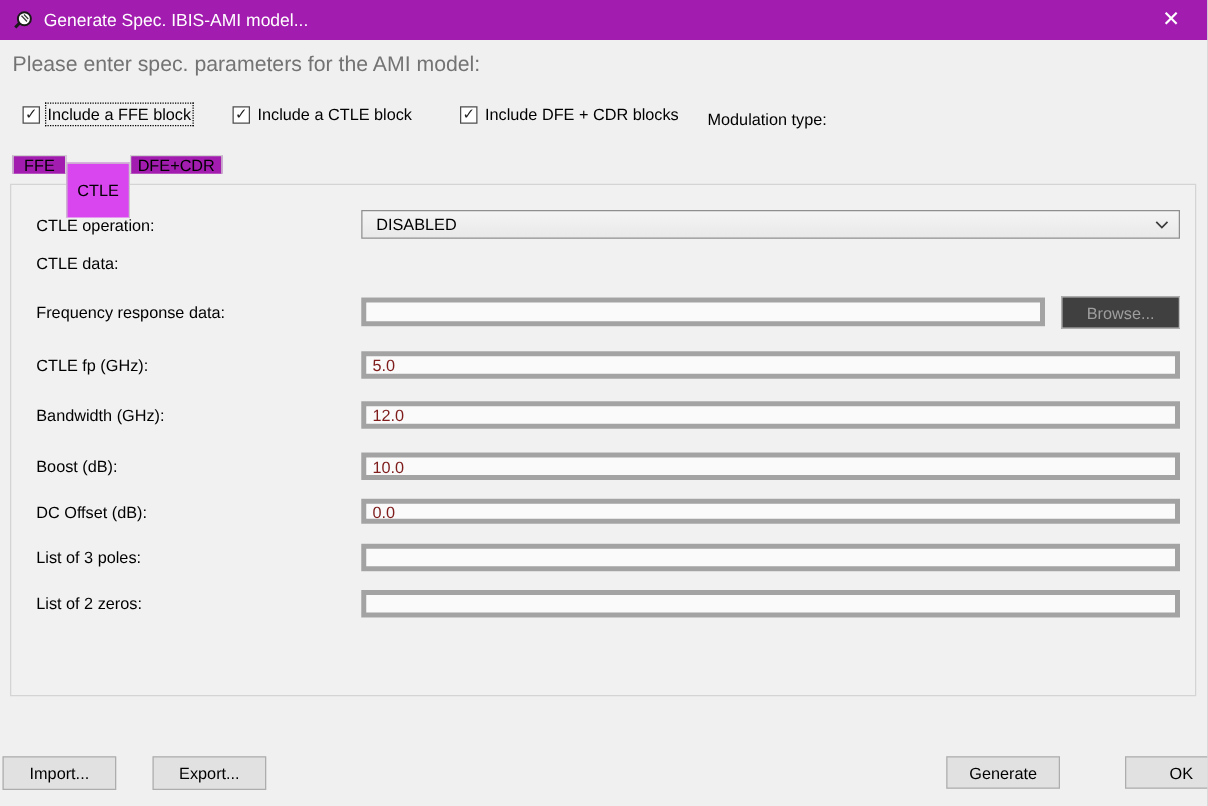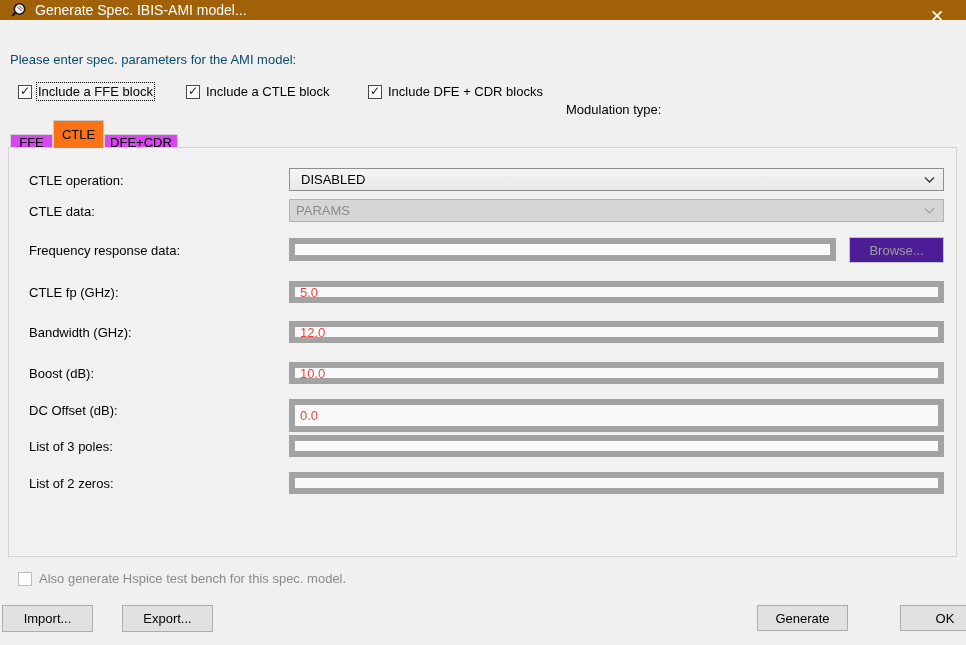--- a/index.html
+++ b/index.html
@@ -8,60 +8,60 @@
 
   .window {
     position: relative;
     width: 966px; height: 645px;
     background: #f0f0f0;
     overflow: hidden;
   }
 
   
   .titlebar {
-    position: absolute; top: 0; left: 0; right: 0; height: 20px;
-    background: #a16207;
+    position: absolute; top: 0; left: 0; right: 0; height: 32px;
+    background: #a21caf;
     display: flex; align-items: center;
     color: #ffffff;
   }
   .titlebar .app-icon {
     width: 18px; height: 18px; margin-left: 9px; flex: 0 0 auto;
     display: flex; align-items: center; justify-content: center;
   }
   .titlebar .title-text {
     margin-left: 8px; font-size: 14px; color: #ffffff; white-space: nowrap;
   }
   .close-btn {
     position: absolute; right: 0; top: 0; width: 58px; height: 32px;
     display: flex; align-items: center; justify-content: center;
     font-size: 17px; color: #ffffff; cursor: default;
     font-family: "DejaVu Sans", sans-serif;
   }
 
   
   .instruction {
-    position: absolute; left: 10px; top: 52px;
-    font-size: 13px; color: #0c4a6e;
+    position: absolute; left: 10px; top: 42px;
+    font-size: 17px; color: #737373;
   }
 
   
   .cb { position: absolute; top: 84px; display: flex; align-items: center; font-size: 13px; color: #000; }
   .cb .box {
     width: 14px; height: 14px; background: #ffffff; border: 1px solid #4a4a4a;
     display: inline-flex; align-items: center; justify-content: center;
     margin-right: 6px; flex: 0 0 auto;
   }
   .cb .box .mark { font-size: 12px; line-height: 1; color: #212121; position: relative; top: -1px; }
   .cb .lbl { white-space: nowrap; }
   .cb .lbl.focused { outline: 1px dotted #000; outline-offset: 1px; }
   #cb-ffe { left: 18px; }
   #cb-ctle { left: 186px; }
   #cb-dfe { left: 368px; }
 
-  .mod-label { position: absolute; left: 566px; top: 102px; font-size: 13px; color: #000; }
+  .mod-label { position: absolute; left: 566px; top: 88px; font-size: 13px; color: #000; }
 
   
   .combo {
     position: absolute;
     background: linear-gradient(#f4f4f4, #e9e9e9);
     border: 1px solid #8f8f8f;
     display: flex; align-items: center;
     font-size: 13px; color: #000;
     padding-left: 6px;
   }
@@ -69,28 +69,28 @@
   .combo.disabled {
     background: #d6d6d6;
     border-color: #b3b3b3;
     color: #8b8b8b;
   }
   #combo-modulation { left: 712px; top: 83px; width: 245px; height: 24px; }
 
   
   .tabstrip { position: absolute; left: 8px; top: 120px; height: 28px; }
   .tab {
-    position: absolute; top: 14px; height: 15px;
-    background: #d946ef;
+    position: absolute; top: 4px; height: 15px;
+    background: #a21caf;
     border: 1px solid #d0d0d0; border-bottom: none;
     display: flex; align-items: center; justify-content: center;
     font-size: 13px; color: #000;
   }
   .tab.active {
-    top: 0; height: 28px; background: #f97316; z-index: 3;
+    top: 10px; height: 44px; background: #d946ef; z-index: 3;
     border-color: #c9c9c9;
   }
   #tab-ffe { left: 2px; width: 43px; }
   #tab-ctle { left: 45px; width: 51px; }
   #tab-dfecdr { left: 96px; width: 74px; }
 
   
   .tab-panel {
     position: absolute; left: 8px; top: 147px; width: 949px; height: 410px;
     background: #f1f1f1;
@@ -100,30 +100,30 @@
 
   .form-row { position: absolute; left: 0; width: 100%; }
   .form-row .flabel {
     position: absolute; left: 20px; top: 50%; transform: translateY(-50%);
     font-size: 13px; color: #000; white-space: nowrap;
   }
   .field-pos { position: absolute; }
 
   .txt {
     background: #fafafa;
-    border: 6px solid #a3a3a3;
+    border: 4px solid #a3a3a3;
     font-family: "Liberation Sans", "DejaVu Sans", sans-serif;
-    font-size: 13px; color: #ef4444;
+    font-size: 13px; color: #7f1d1d;
     padding: 0 5px;
     width: 100%; height: 100%;
   }
 
   .browse-btn {
     position: absolute;
-    background: #4c1d95; border: 1px solid #c2c2c2;
+    background: #404040; border: 1px solid #c2c2c2;
     color: #9e9e9e; font-size: 13px;
     display: flex; align-items: center; justify-content: center;
   }
 
   
   .hspice { position: absolute; left: 18px; top: 571px; display: flex; align-items: center; font-size: 13px; color: #8a8a8a; }
   .hspice .box {
     width: 14px; height: 14px; background: #fdfdfd; border: 1px solid #bdbdbd;
     margin-right: 7px; flex: 0 0 auto;
   }
@@ -195,28 +195,20 @@
         <span class="chev">
           <svg width="11" height="7" viewBox="0 0 11 7">
               <polyline points="1,1 5.5,5.5 10,1" fill="none" stroke="#3c3c3c" stroke-width="1.4"></polyline>
             </svg>
         </span>
       </div>
     </div>
 
     <div class="form-row" style="top:51px; height:23px;">
       <span class="flabel">CTLE data:</span>
-      <div class="combo disabled field-pos" style="left:280px; top:0; width:655px; height:23px;">
-        <span>PARAMS</span>
-        <span class="chev">
-          <svg width="11" height="7" viewBox="0 0 11 7">
-              <polyline points="1,1 5.5,5.5 10,1" fill="none" stroke="#a6a6a6" stroke-width="1.4"></polyline>
-            </svg>
-        </span>
-      </div>
     </div>
 
     <div class="form-row" style="top:89px; height:26px;">
       <span class="flabel">Frequency response data:</span>
       <span class="field-pos" style="left:280px; top:1px; width:547px; height:23px; display:block;">
         <input class="txt" type="text" value="" style="">
       </span>
       <div class="browse-btn" style="left:840px; top:0; width:95px; height:26px;">Browse...</div>
     </div>
 
@@ -236,44 +228,40 @@
 
     <div class="form-row" style="top:214px; height:22px;">
       <span class="flabel">Boost (dB):</span>
       <span class="field-pos" style="left:280px; top:0; width:655px; height:22px; display:block;">
         <input class="txt" type="text" value="10.0" style="">
       </span>
     </div>
 
     <div class="form-row" style="top:251px; height:22px;">
       <span class="flabel">DC Offset (dB):</span>
-      <span class="field-pos" style="left:280px; top:0; width:655px; height:33px; display:block;">
+      <span class="field-pos" style="left:280px; top:0; width:655px; height:20px; display:block;">
         <input class="txt" type="text" value="0.0" style="">
       </span>
     </div>
 
     <div class="form-row" style="top:287px; height:22px;">
       <span class="flabel">List of 3 poles:</span>
       <span class="field-pos" style="left:280px; top:0; width:655px; height:22px; display:block;">
         <input class="txt" type="text" value="" style="">
       </span>
     </div>
 
     <div class="form-row" style="top:324px; height:22px;">
       <span class="flabel">List of 2 zeros:</span>
       <span class="field-pos" style="left:280px; top:0; width:655px; height:22px; display:block;">
         <input class="txt" type="text" value="" style="">
       </span>
     </div>
 
   </div>
 
-  <div class="hspice">
-    <span class="box"></span>
-    <span>Also generate Hspice test bench for this spec. model.</span>
-  </div>
 
   <div class="btn" id="btn-import">Import...</div>
   <div class="btn" id="btn-export">Export...</div>
   <div class="btn" id="btn-generate">Generate</div>
   <div class="btn" id="btn-ok">OK</div>
 
 </div>
 
 </body></html>

